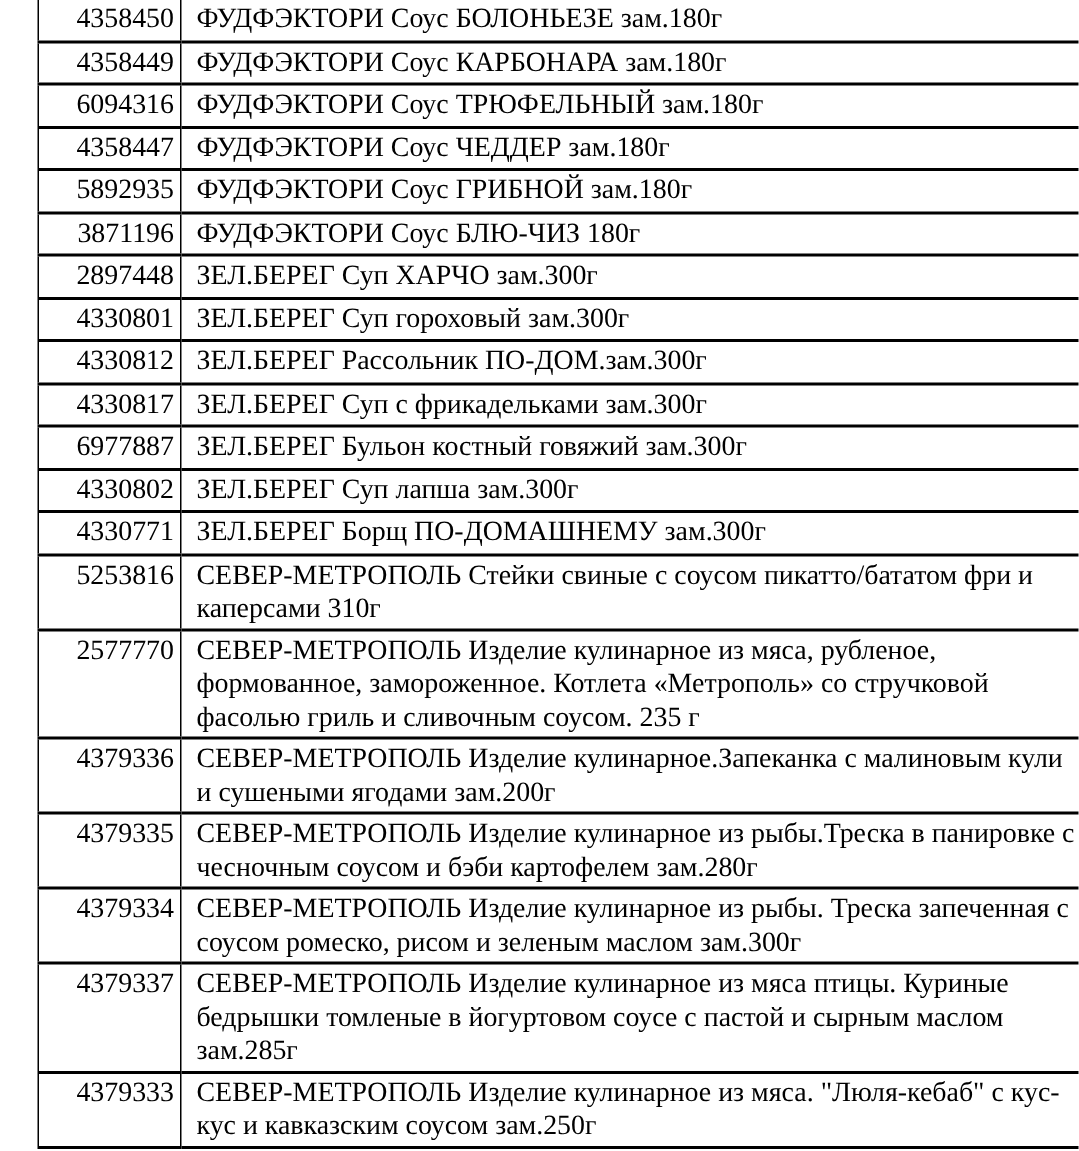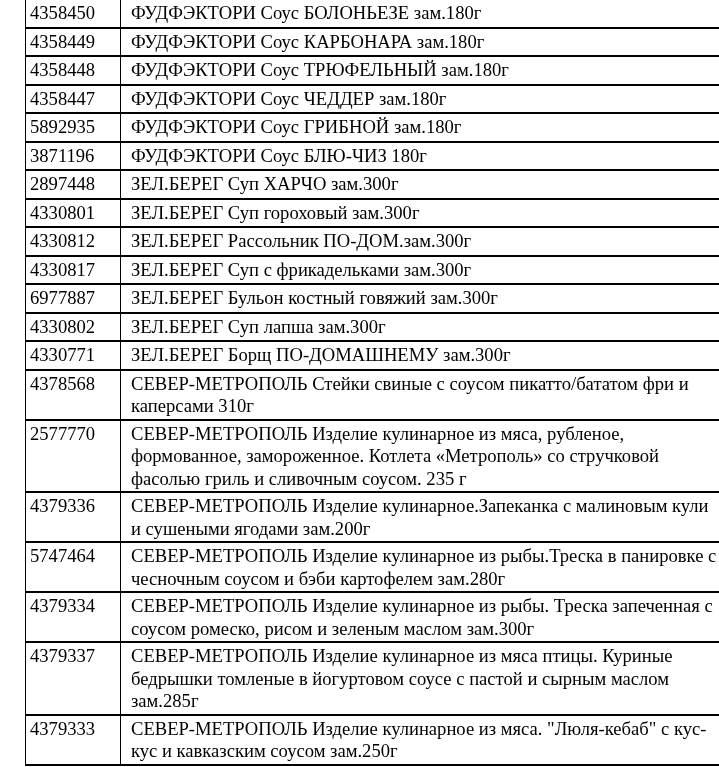--- a/index.html
+++ b/index.html
@@ -28,21 +28,21 @@
   col.col-name { width: 605px; }
   td {
     border: 2px solid #000000;
     border-left-width: 1.5px;
     border-right-width: 1.5px;
     vertical-align: top;
     height: 23.5px; 
     overflow: hidden;
   }
   td.code {
-    text-align: left;
+    text-align: right;
     padding: 2px 4px 1px;
   }
   td.name {
     text-align: left;
     padding: 2px 5px 1px 10px;
     border-right: none; 
   }
 </style>
 </head>
 <body>
@@ -55,21 +55,21 @@
   <tbody id="rows">
       <tr>
         <td class="code">4358450</td>
         <td class="name">ФУДФЭКТОРИ Соус БОЛОНЬЕЗЕ зам.180г</td>
       </tr>
       <tr>
         <td class="code">4358449</td>
         <td class="name">ФУДФЭКТОРИ Соус КАРБОНАРА зам.180г</td>
       </tr>
       <tr>
-        <td class="code">4358448</td>
+        <td class="code">6094316</td>
         <td class="name">ФУДФЭКТОРИ Соус ТРЮФЕЛЬНЫЙ зам.180г</td>
       </tr>
       <tr>
         <td class="code">4358447</td>
         <td class="name">ФУДФЭКТОРИ Соус ЧЕДДЕР зам.180г</td>
       </tr>
       <tr>
         <td class="code">5892935</td>
         <td class="name">ФУДФЭКТОРИ Соус ГРИБНОЙ зам.180г</td>
       </tr>
@@ -99,33 +99,33 @@
       </tr>
       <tr>
         <td class="code">4330802</td>
         <td class="name">ЗЕЛ.БЕРЕГ Суп лапша зам.300г</td>
       </tr>
       <tr>
         <td class="code">4330771</td>
         <td class="name">ЗЕЛ.БЕРЕГ Борщ ПО-ДОМАШНЕМУ зам.300г</td>
       </tr>
       <tr>
-        <td class="code">4378568</td>
+        <td class="code">5253816</td>
         <td class="name">СЕВЕР-МЕТРОПОЛЬ Стейки свиные с соусом пикатто/бататом фри и каперсами 310г</td>
       </tr>
       <tr>
         <td class="code">2577770</td>
         <td class="name">СЕВЕР-МЕТРОПОЛЬ Изделие кулинарное из мяса, рубленое, формованное, замороженное. Котлета «Метрополь» со стручковой фасолью гриль и сливочным соусом. 235 г</td>
       </tr>
       <tr>
         <td class="code">4379336</td>
         <td class="name">СЕВЕР-МЕТРОПОЛЬ Изделие кулинарное.Запеканка с малиновым кули и сушеными ягодами зам.200г</td>
       </tr>
       <tr>
-        <td class="code">5747464</td>
+        <td class="code">4379335</td>
         <td class="name">СЕВЕР-МЕТРОПОЛЬ Изделие кулинарное из рыбы.Треска в панировке с чесночным соусом и бэби картофелем зам.280г</td>
       </tr>
       <tr>
         <td class="code">4379334</td>
         <td class="name">СЕВЕР-МЕТРОПОЛЬ Изделие кулинарное из рыбы. Треска запеченная с соусом ромеско, рисом и зеленым маслом зам.300г</td>
       </tr>
       <tr>
         <td class="code">4379337</td>
         <td class="name">СЕВЕР-МЕТРОПОЛЬ Изделие кулинарное из мяса птицы. Куриные бедрышки томленые в йогуртовом соусе с пастой и сырным маслом зам.285г</td>
       </tr>

